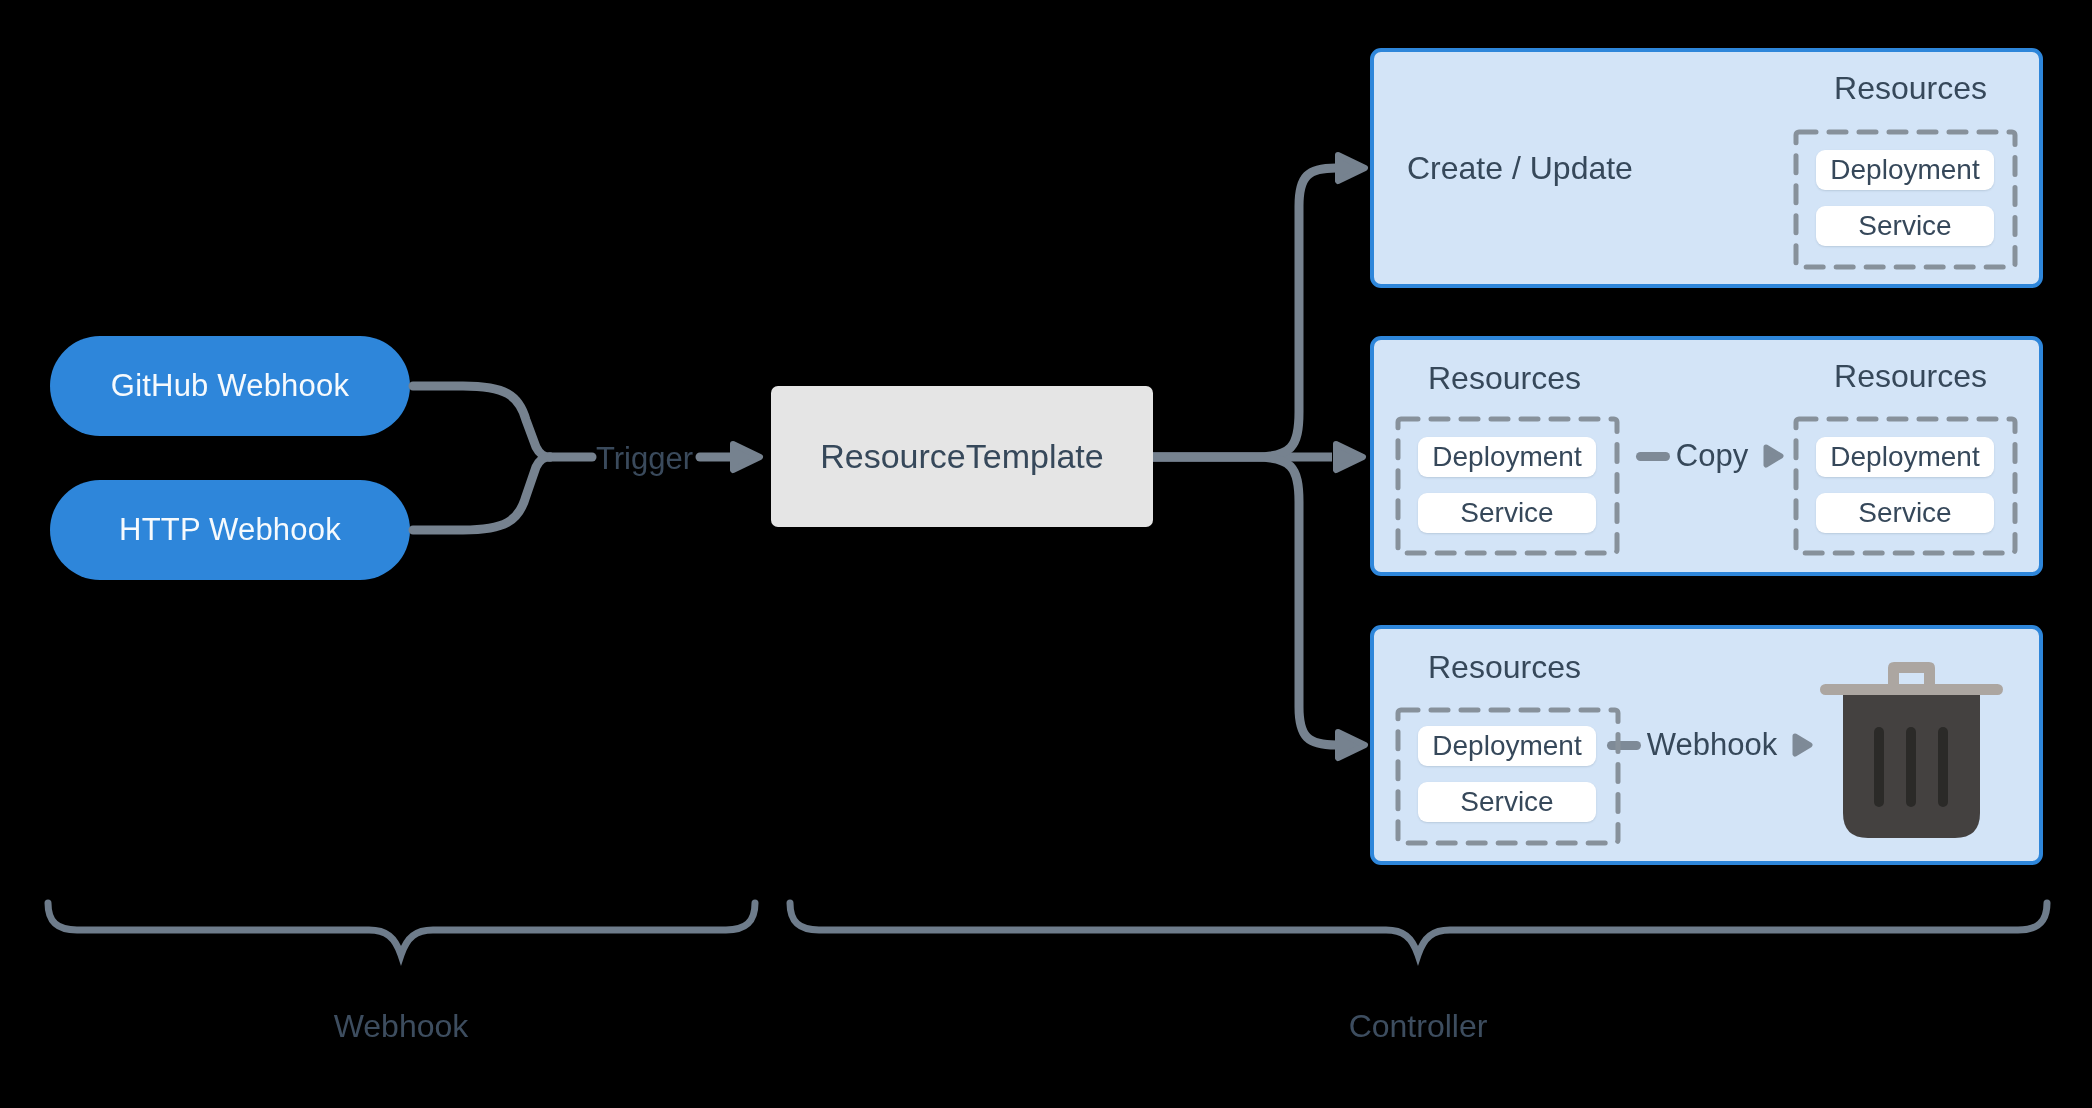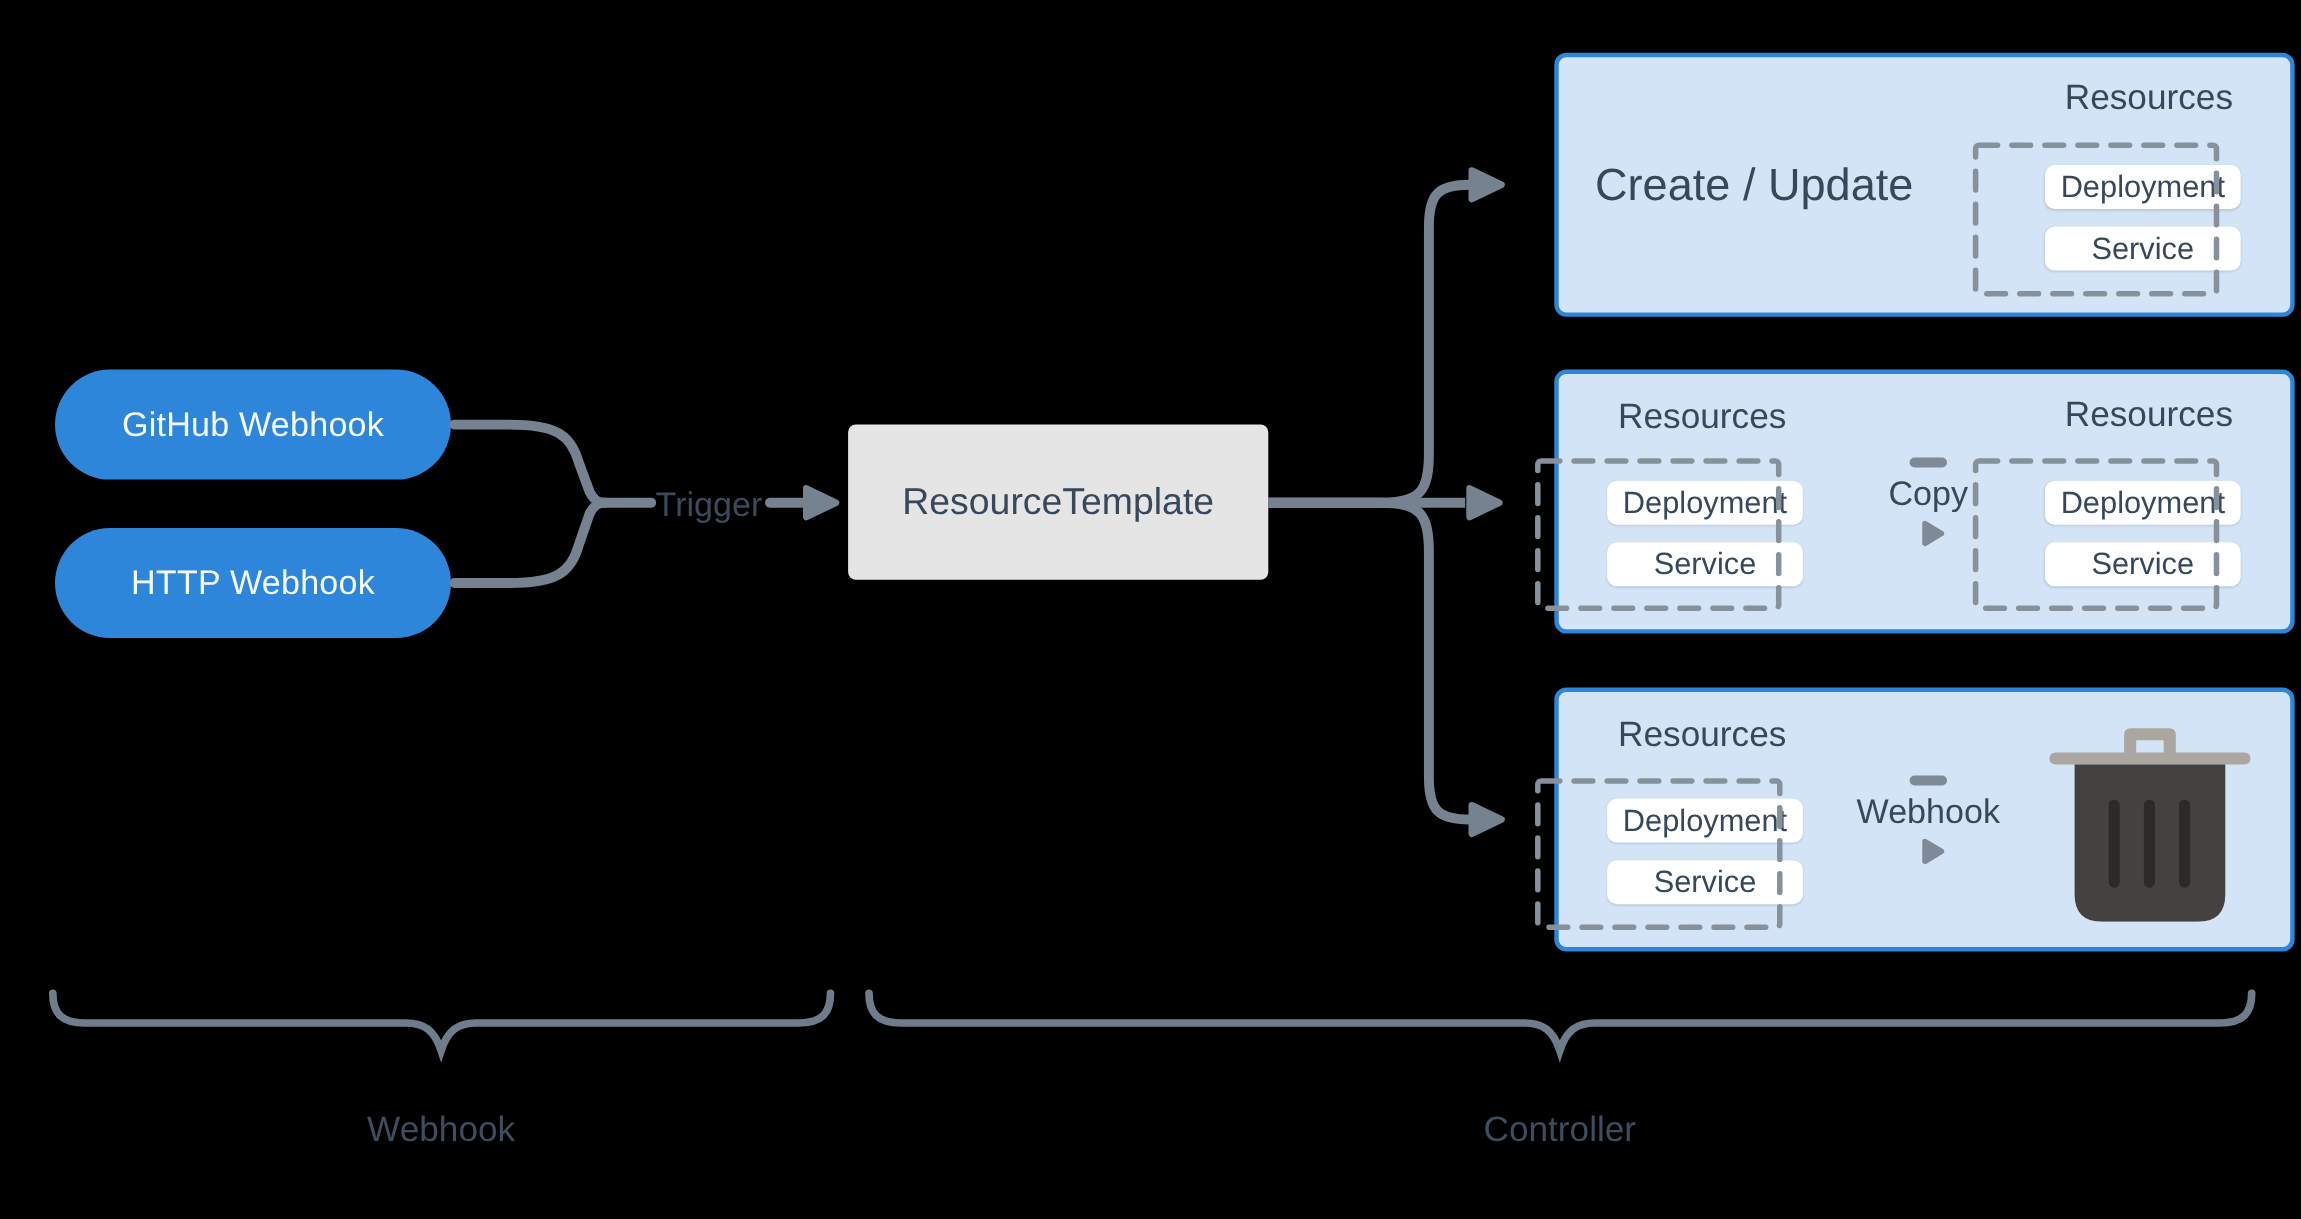--- a/index.html
+++ b/index.html
@@ -16,41 +16,41 @@
   
   .trigger-label{position:absolute;left:596px;top:441px;font-size:31px;color:#3a4a5c;}
 
   
   .rt-box{position:absolute;left:771px;top:386px;width:382px;height:141px;background:#e5e5e5;
           border-radius:7px;display:flex;align-items:center;justify-content:center;
           font-size:34px;color:#36485a;}
 
   
   .panel{position:absolute;left:1370px;width:673px;height:240px;background:#d3e4f7;
-         border:4px solid #2e86da;border-radius:11px;box-sizing:border-box;margin-left:43px;}
+         border:4px solid #2e86da;border-radius:11px;box-sizing:border-box;}
   .panel-create{top:48px;}
   .panel-copy{top:336px;}
   .panel-delete{top:625px;}
 
   .res-title{position:absolute;font-size:32px;color:#36485a;}
   .res-tr{right:52px;top:18px;}
   .res-tl{left:54px;top:20px;}
 
   .action-big{position:absolute;left:33px;top:50%;transform:translateY(-50%);
-              font-size:41px;color:#36485a;white-space:nowrap;}
+              font-size:32px;color:#36485a;white-space:nowrap;}
 
   .wbox{position:absolute;width:178px;height:40px;background:#fff;border-radius:9px;
         display:flex;align-items:center;justify-content:center;font-size:28px;color:#36485a;
         box-shadow:0 1px 2px rgba(40,60,80,.15);}
   .wb-left{left:44px;} .wb-right{left:442px;}
   .wb-top{top:97px;} .wb-bot{top:153px;}
   .panel-create .wb-top{top:98px}.panel-create .wb-bot{top:154px}
 
   .action-group{position:absolute;left:246px;top:95px;width:180px;height:42px;
-                display:flex;align-items:center;justify-content:center;gap:6px;flex-direction:column;}
+                display:flex;align-items:center;justify-content:center;gap:6px;}
   .action-text{font-size:31px;color:#36485a;white-space:nowrap;}
   .dash{width:34px;height:9px;border-radius:4.5px;background:#7e8a97;flex:none;}
   .arrow-glyph{flex:none;display:block;}
 
   .trash{position:absolute;left:446px;top:26px;display:block;}
 
   
   .group-label{position:absolute;top:984px;font-size:32px;color:#3d4d5f;transform:translateX(-50%);margin-top:24px;}
   .lbl-webhook{left:401px;}
   .lbl-controller{left:1418px;}

